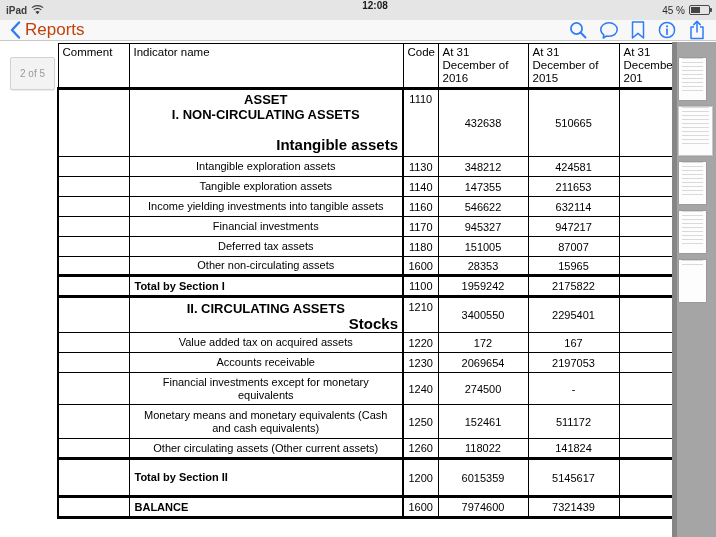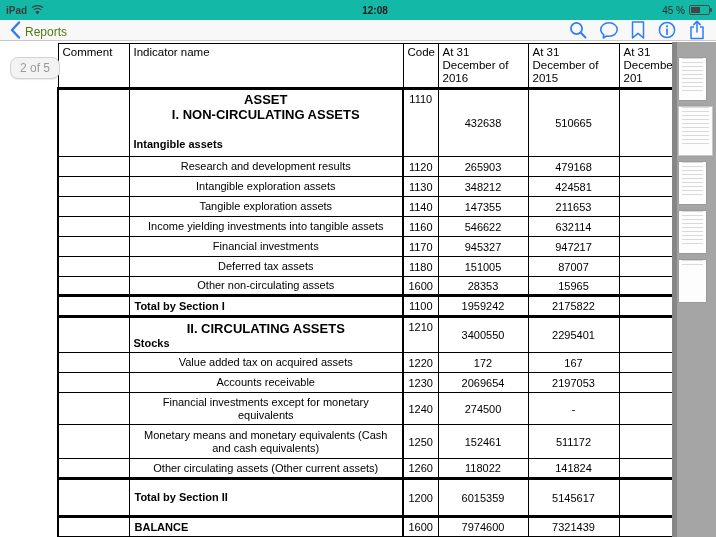--- a/index.html
+++ b/index.html
@@ -1,63 +1,63 @@
 <!DOCTYPE html>
 <html><head>
 <meta charset="utf-8">
 <style>
   html,body{margin:0;padding:0;}
   .screen{position:relative;width:716px;height:537px;overflow:hidden;background:#fff;
           font-family:"Liberation Sans",sans-serif;-webkit-font-smoothing:antialiased;}
 
   
-  .status-bar{position:absolute;top:0;left:0;right:0;height:20px;background:#14b8a6;
-              display:flex;align-items:center;justify-content:space-between;padding:0 6px;box-sizing:border-box;}
+  .status-bar{position:absolute;top:0;left:0;right:0;height:20px;background:#e5e5e5;
+              display:flex;justify-content:space-between;padding:0 6px;box-sizing:border-box;}
   .sb-left{display:flex;align-items:center;gap:4px;font-size:10px;font-weight:bold;color:#3d3d3d;}
   .sb-time{position:absolute;left:0;right:0;text-align:center;font-size:10px;font-weight:bold;color:#1b1b1b;margin-left:34px;}
   .sb-right{display:flex;align-items:center;gap:4px;font-size:10px;color:#2a2a2a;z-index:1;}
   .battery{position:relative;width:19px;height:8px;border:1px solid #4a4a4a;border-radius:2px;display:inline-block;}
   .battery .fill{position:absolute;left:1px;top:1px;bottom:1px;width:45%;background:#454545;}
   .battery .nub{position:absolute;right:-3px;top:2px;width:2px;height:4px;background:#4a4a4a;border-radius:0 1px 1px 0;}
 
   
   .nav-bar{position:absolute;top:20px;left:0;right:0;height:21px;background:#f8f8f8;
            border-bottom:1px solid #c9c9c9;display:flex;align-items:center;justify-content:space-between;
            padding:0 10px;box-sizing:border-box;}
-  .back-btn{display:flex;align-items:flex-end;gap:4px;color:#4d7c0f;font-size:12px;cursor:pointer;}
+  .back-btn{display:flex;align-items:center;gap:4px;color:#c2410c;font-size:17px;cursor:pointer;}
   .nav-icons{display:flex;align-items:center;gap:11px;}
   .nav-icons svg{display:block;cursor:pointer;}
 
   
   .content{position:absolute;top:42px;left:0;right:0;bottom:0;background:#fff;}
   .left-edge-line{position:absolute;left:0;top:0;bottom:0;width:3px;background:#ebebeb;}
   .prev-page-strip{position:absolute;left:38px;top:0;bottom:0;width:17px;
       background:repeating-linear-gradient(to bottom,#ededed 0 24px,#ffffff 24px 26px);}
   .page-badge{position:absolute;left:10px;top:15px;z-index:5;background:#f3f3f3;border:1px solid #d2d2d2;
-      border-radius:8px;padding:3px 9px;font-size:12px;color:#9a9a9a;box-shadow:0 1px 1px rgba(0,0,0,.08);}
+      border-radius:2px;padding:10px 9px;font-size:10px;color:#9a9a9a;box-shadow:0 1px 1px rgba(0,0,0,.08);}
 
   .doc{position:absolute;left:0;top:0;bottom:0;width:672px;overflow:hidden;background:#fff;}
 
   
   table.sheet{position:absolute;left:57px;top:1px;border-collapse:collapse;table-layout:fixed;
       width:650px;font-size:11px;color:#000;}
   .sheet td,.sheet th{border:1px solid #000;overflow:hidden;box-sizing:border-box;}
   .sheet thead th{border-bottom:3px solid #000;font-weight:normal;text-align:left;vertical-align:top;
       padding:2px 4px;font-size:11.5px;line-height:13px;height:28px;}
   .sheet tbody td:first-child{border-left:2px solid #000;}
   .sheet tbody td.code-cell{border-left:2px solid #000;}
   tr.thick td{border-bottom:3px solid #000 !important;}
   .name-cell{text-align:center;padding:1px 8px;line-height:13px;}
   .code-cell,.val-cell{text-align:center;}
   .t-total .name-cell{text-align:left;font-weight:bold;padding:2px 5px;}
   .t-section .name-cell{padding:2px 4px;}
   .t-section .code-cell{vertical-align:top;padding-top:3px;}
   .sec-wrap{display:flex;flex-direction:column;}
   .sec-line{font-weight:bold;font-size:13px;line-height:15px;text-align:center;}
-  .sec-sub{font-weight:bold;font-size:11px;line-height:13px;text-align:left;margin-top:1px;}
+  .sec-sub{font-weight:bold;font-size:15px;line-height:13px;text-align:right;margin-top:1px;}
   .sec-sub.bottom{margin-top:auto;padding-bottom:3px;}
 
   
   .scrollbar{position:absolute;right:39px;top:0;bottom:0;width:5px;background:#868686;cursor:pointer;}
   .thumb-panel{position:absolute;right:0;top:0;bottom:0;width:39px;background:#a5a5a5;
       padding:13px 0 0 2px;box-sizing:border-box;}
   .thumb{width:27px;height:42px;margin-bottom:7px;background:#fdfdfd;cursor:pointer;box-shadow:0 0 1px rgba(0,0,0,.4);}
   .thumb.selected{width:33px;height:48px;box-shadow:0 0 0 1px #c8c8c8, 0 0 2px rgba(0,0,0,.4);}
   .tlines{margin:3px 3px;height:calc(100% - 8px);
       background:repeating-linear-gradient(to bottom,#dadada 0 1px,transparent 1px 4px);}
@@ -151,28 +151,20 @@
                   <div class="sec-line">ASSET</div>
                   <div class="sec-line">I. NON-CIRCULATING ASSETS</div>
                   <div class="sec-sub bottom">Intangible assets</div>
                 </div>
               </td>
               <td class="code-cell">1110</td>
               <td class="val-cell">432638</td>
               <td class="val-cell">510665</td>
               <td class="val-cell"></td>
             </tr>
-            <tr class="t-item" style="height: 20px;">
-              <td class="comment-cell"></td>
-              <td class="name-cell">Research and development results</td>
-              <td class="code-cell">1120</td>
-              <td class="val-cell">265903</td>
-              <td class="val-cell">479168</td>
-              <td class="val-cell"></td>
-            </tr>
             <tr class="t-item" style="height: 20px; margin-top: 40px;">
               <td class="comment-cell"></td>
               <td class="name-cell">Intangible exploration assets</td>
               <td class="code-cell">1130</td>
               <td class="val-cell">348212</td>
               <td class="val-cell">424581</td>
               <td class="val-cell"></td>
             </tr>
             <tr class="t-item" style="height: 20px; margin-left: 40px;">
               <td class="comment-cell"></td>

